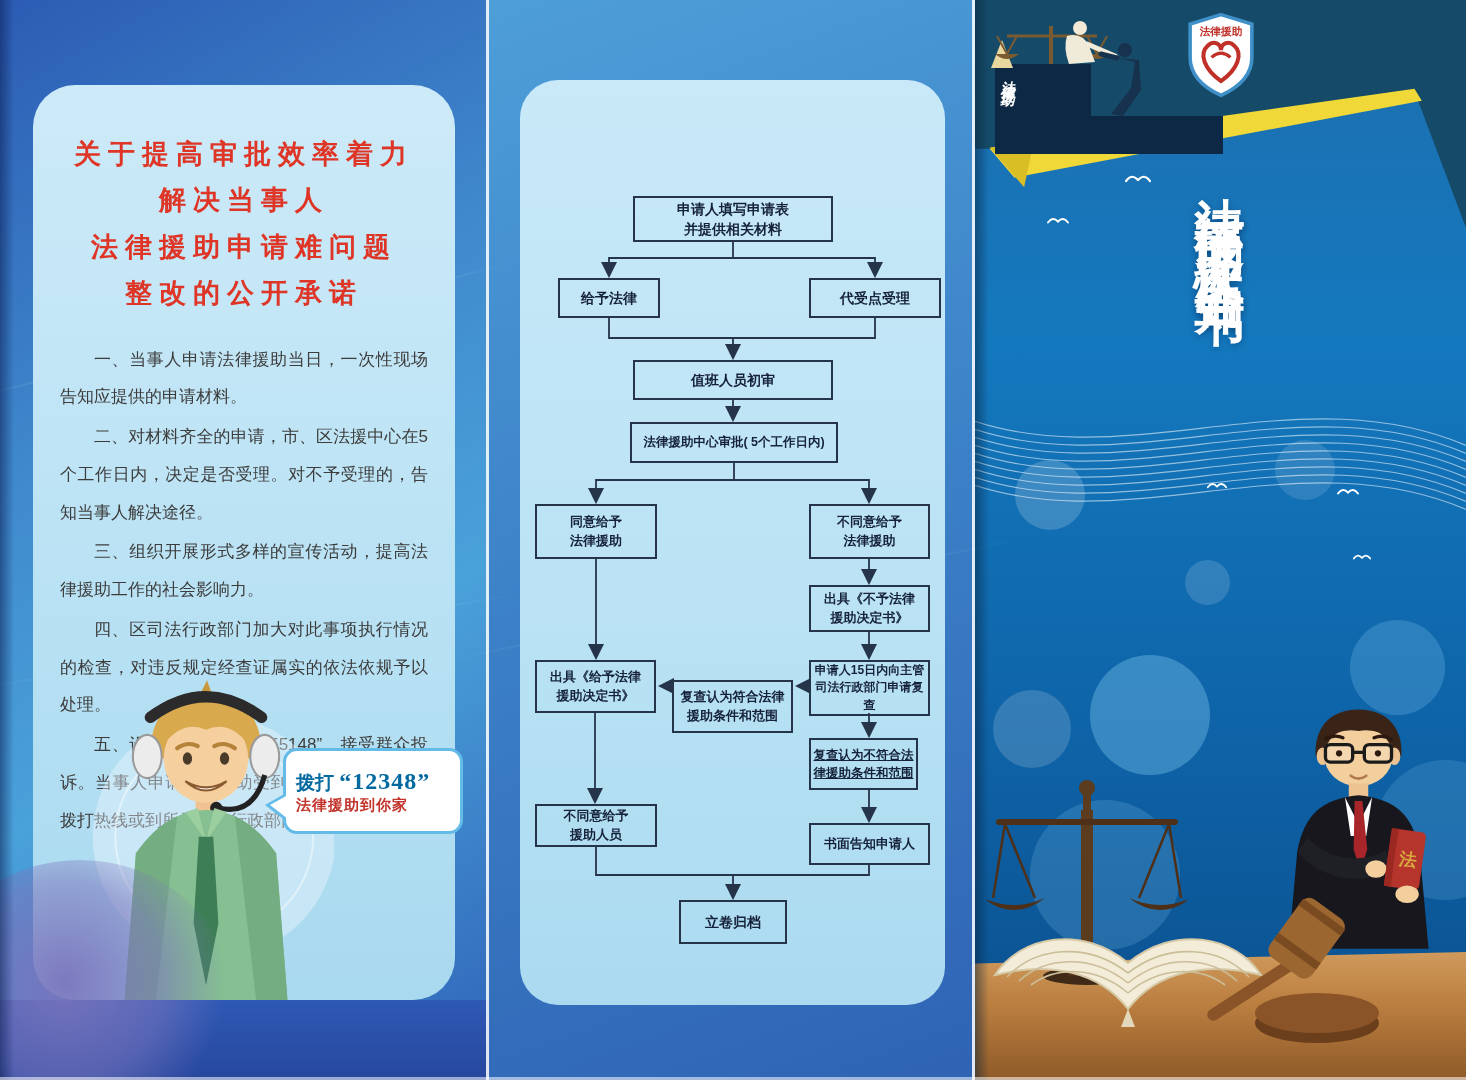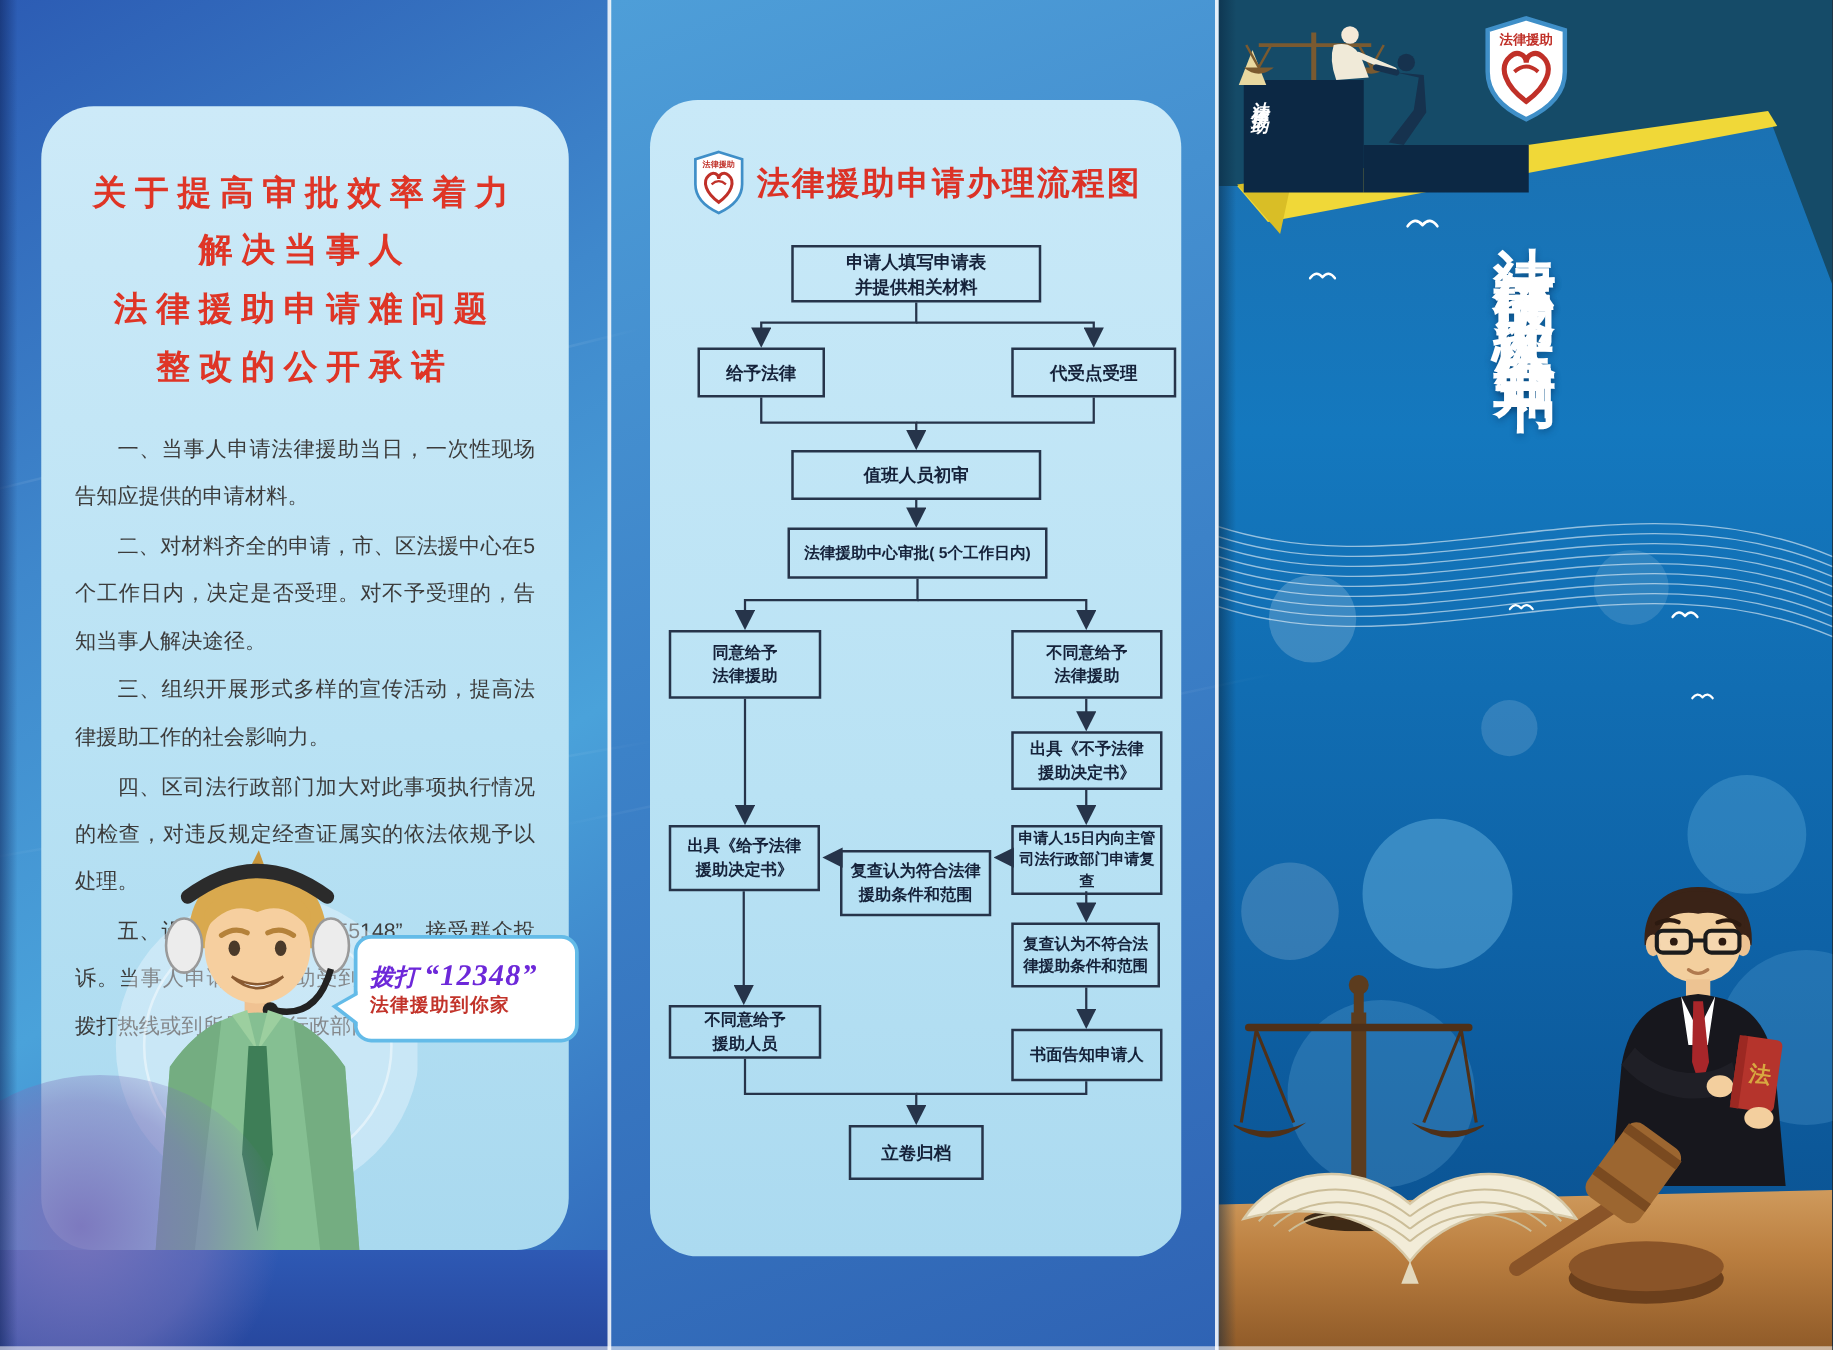--- a/index.html
+++ b/index.html
@@ -34,21 +34,21 @@
   .purple-blob{position:absolute;left:-70px;bottom:-50px;width:300px;height:270px;border-radius:50%;z-index:5;
     background:radial-gradient(circle at 45% 45%,rgba(122,116,188,.95) 0%,rgba(122,116,188,.55) 45%,rgba(122,116,188,0) 72%);}
   .cs-illustration{position:absolute;left:78px;top:672px;width:256px;height:340px;z-index:3;}
   .speech-bubble{position:absolute;left:283px;top:748px;width:180px;height:86px;z-index:6;
     background:#ffffff;border:3px solid #63bbe8;border-radius:14px;
     display:flex;flex-direction:column;justify-content:center;padding:4px 10px;box-sizing:border-box;}
   .speech-bubble .tail{position:absolute;left:-16px;bottom:12px;width:0;height:0;
     border-top:10px solid transparent;border-bottom:14px solid transparent;border-right:18px solid #ffffff;}
   .speech-bubble .tail-border{position:absolute;left:-21px;bottom:10px;width:0;height:0;
     border-top:12px solid transparent;border-bottom:16px solid transparent;border-right:21px solid #63bbe8;}
-  .bubble-l1{color:#6d28d9;font-weight:bold;font-size:19px;white-space:nowrap;font-style:italic;}
+  .bubble-l1{color:#0369a1;font-weight:bold;font-size:19px;white-space:nowrap;}
   .bubble-num{font-family:"Liberation Serif","DejaVu Serif",serif;font-size:24px;letter-spacing:1px;}
   .bubble-l2{color:#c2332a;font-weight:bold;font-size:15px;letter-spacing:1px;white-space:nowrap;}
   
   .card-middle{position:absolute;left:32px;top:80px;width:425px;height:925px;border-radius:38px;
     background:linear-gradient(180deg,#c9e9f8 0%,#b9e2f4 60%,#abdaf0 100%);z-index:2;}
   .flow-title-row{position:absolute;left:0;right:0;top:40px;display:flex;align-items:center;justify-content:center;gap:8px;}
   .flow-title{color:#dc3226;font-weight:bold;font-size:26px;letter-spacing:2px;}
   .flowchart{position:absolute;left:0;top:0;width:425px;height:925px;padding-left:20px;}
   .node{position:absolute;border:2px solid #26344a;color:#15223a;font-weight:bold;
     font-size:13px;line-height:1.45;display:flex;align-items:center;justify-content:center;
@@ -57,21 +57,21 @@
   .nb{left:38px; top:198px;width:102px;height:40px;font-size:14px;}
   .nc{left:289px;top:198px;width:132px;height:40px;font-size:14px;}
   .nd{left:113px;top:280px;width:200px;height:40px;font-size:14px;}
   .ne{left:110px;top:342px;width:208px;height:41px;font-size:12.5px;}
   .nf{left:15px; top:424px;width:122px;height:55px;}
   .ng{left:289px;top:424px;width:121px;height:55px;}
   .nh{left:289px;top:505px;width:121px;height:47px;}
   .ni{left:15px; top:580px;width:121px;height:53px;}
   .nj{left:152px;top:580px;width:121px;height:53px;margin-top:20px;}
   .nk{left:289px;top:580px;width:121px;height:56px;font-size:12px;}
-  .nl{left:289px;top:658px;width:119px;height:52px;font-size:12.5px;}
+  .nl{left:289px;top:658px;width:109px;height:52px;font-size:12.5px;text-decoration:underline;}
   .nm{left:15px; top:724px;width:122px;height:43px;}
   .nn{left:289px;top:743px;width:121px;height:42px;}
   .no{left:159px;top:820px;width:108px;height:44px;font-size:14px;}
   .connectors{position:absolute;left:0;top:0;}
   
   .dark-top{position:absolute;left:0;top:0;width:100%;height:240px;background:#154b68;z-index:2;
     clip-path:polygon(0 0,100% 0,100% 95%,89.5% 38%,55% 48%,3% 62%,0 62%);}
   .yellow-wedge{position:absolute;left:0;top:0;width:100%;height:240px;z-index:3;
     background:#f0d838;clip-path:polygon(3% 62%,89.5% 37%,91% 42%,8% 74%);}
   .yellow-wedge2{position:absolute;left:0;top:0;width:100%;height:240px;z-index:3;
@@ -150,29 +150,20 @@
       <div class="tail-border"></div>
       <div class="tail"></div>
       <div class="bubble-l1"><span>拨打</span> <span class="bubble-num">“12348”</span></div>
       <div class="bubble-l2">法律援助到你家</div>
     </div>
   </div>
 
   <div class="panel panel-middle">
     <div class="streak" style="left:-60px;top:600px;width:600px;transform:rotate(-12deg);opacity:.5;"></div>
     <div class="card-middle">
-      <div class="flow-title-row">
-        <svg width="46" height="52" viewBox="0 0 64 72">
-          <path d="M32 2 L58 10 V38 Q58 58 32 70 Q6 58 6 38 V10 Z" fill="#ffffff" stroke="#3f8fc8" stroke-width="3"></path>
-          <text x="32" y="19" text-anchor="middle" font-size="9" fill="#c03028" font-weight="bold">法律援助</text>
-          <path d="M32 58 C18 48 13 35 21 28 C26 23 32 27 32 32 C32 27 38 23 43 28 C51 35 46 48 32 58 Z" fill="none" stroke="#c03028" stroke-width="3.4"></path>
-          <path d="M24 38 Q32 31 40 38" fill="none" stroke="#c03028" stroke-width="2.6"></path>
-        </svg>
-        <div class="flow-title">法律援助申请办理流程图</div>
-      </div>
 
       <div class="flowchart">
         <svg class="connectors" width="425" height="925" viewBox="0 0 425 925">
           <defs>
             <marker id="arr" markerWidth="9" markerHeight="9" refX="4.5" refY="4.5" orient="auto">
               <path d="M0 0 L9 4.5 L0 9 Z" fill="#26344a"></path>
             </marker>
           </defs>
           <g fill="none" stroke="#26344a" stroke-width="1.8">
             <path d="M213 162 V178 H89 V190" marker-end="url(#arr)"></path>

